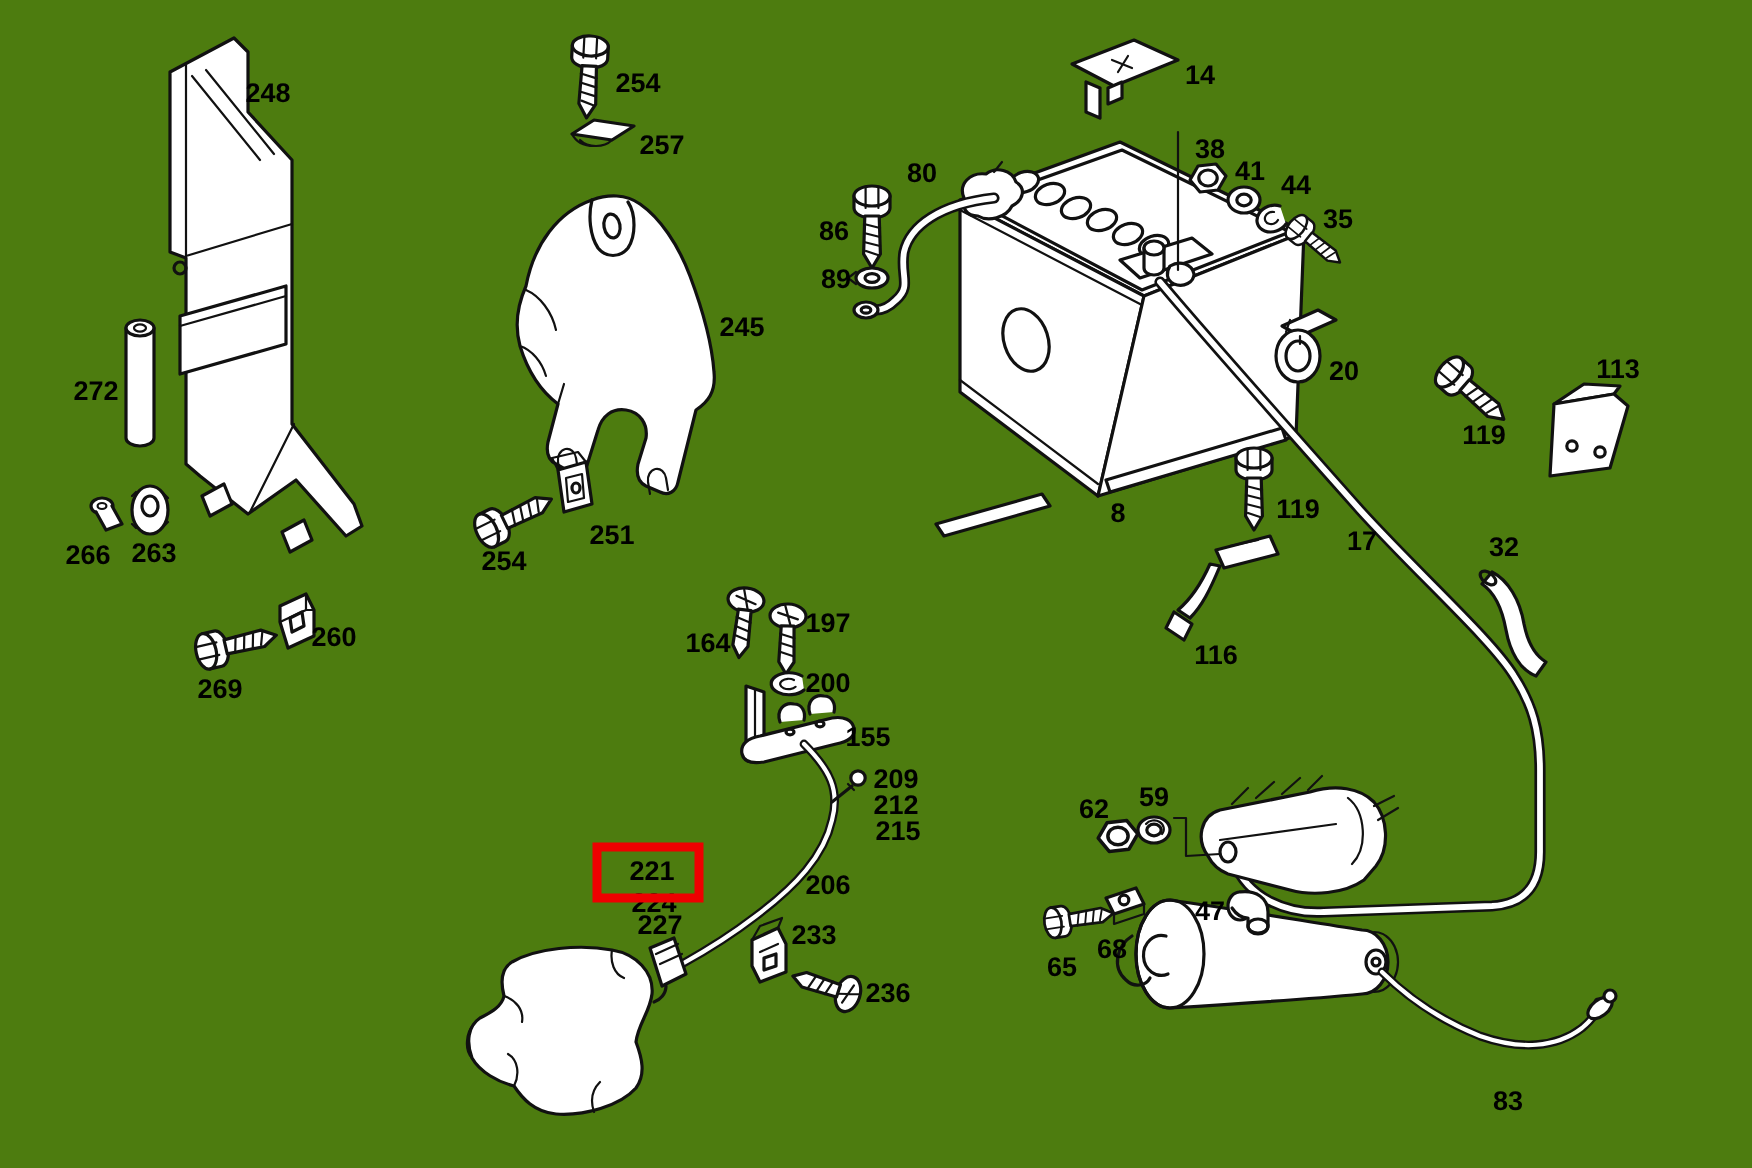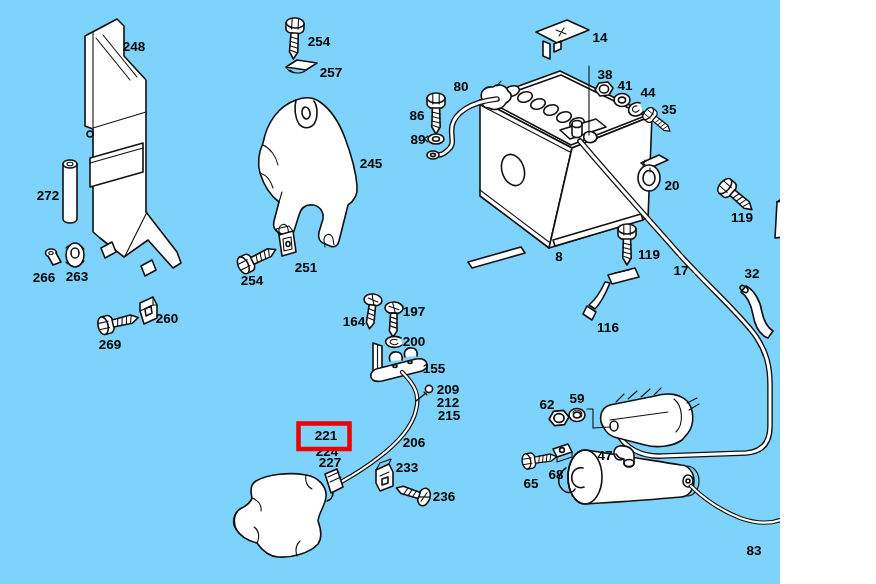--- a/index.html
+++ b/index.html
@@ -1,16 +1,16 @@
 <!DOCTYPE html>
 <html><head>
 <meta charset="utf-8">
 <style>
   html,body{margin:0;padding:0;background:#fff;}
-  #stage{position:relative;width:780px;height:584px;background:#7dd3fc;overflow:hidden;
+  #stage{position:relative;width:876px;height:584px;background:#4d7c0f;overflow:hidden;
          font-family:"Liberation Sans",sans-serif;}
   svg{display:block}
   .ln{stroke:#111;fill:none;stroke-width:1.6;stroke-linecap:round;stroke-linejoin:round}
   .fw{fill:#fff}
   .thin{stroke-width:1.1}
   .co{stroke:#111;stroke-width:5.6;fill:none;stroke-linecap:round}
   .ci{stroke:#fff;stroke-width:2.9;fill:none;stroke-linecap:round}
   .co2{stroke:#111;stroke-width:4.4;fill:none;stroke-linecap:round}
   .ci2{stroke:#fff;stroke-width:2.1;fill:none;stroke-linecap:round}
   text.part{font:bold 13.5px "Liberation Sans",sans-serif;fill:#000;text-anchor:middle}

